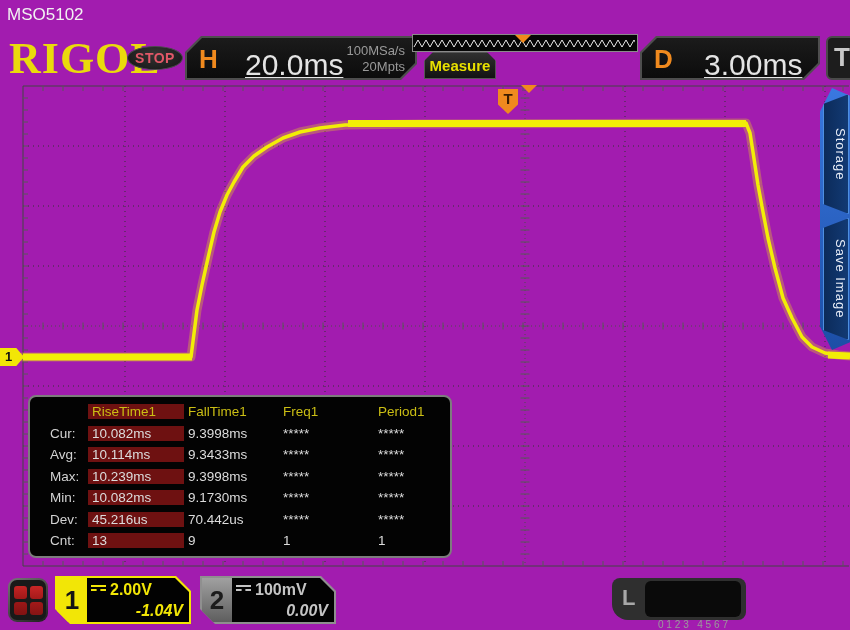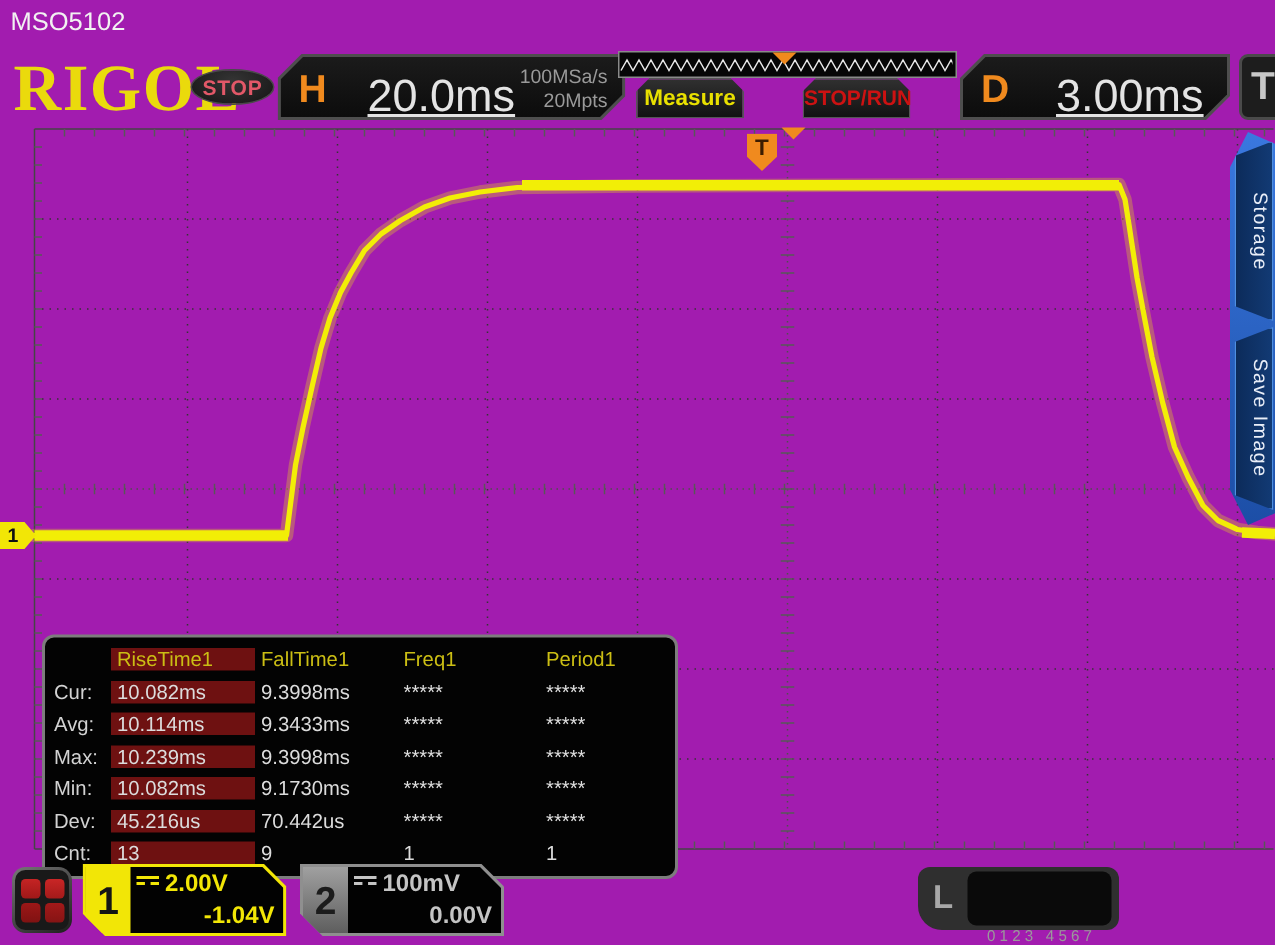--- a/index.html
+++ b/index.html
@@ -58,22 +58,22 @@
   #sidestrip{position:absolute;left:820px;top:3px;width:30px;height:262px;
         background:linear-gradient(180deg,#3a78e0,#1c4ea6);
         clip-path:polygon(40% 0,100% 3%,100% 97%,40% 100%,0 91%,0 9%);}
   .sidetab{position:absolute;left:3px;width:26px;background:linear-gradient(90deg,#0c2b5a,#123a74);
         border:1px solid #4e8fe0;box-sizing:border-box;color:#e9eef8;font-size:13px;
         writing-mode:vertical-rl;text-align:center;letter-spacing:1px;cursor:pointer;
         clip-path:polygon(0 10px,100% 0,100% 100%,0 calc(100% - 10px));}
   #tab-storage{top:6px;height:120px;}
   #tab-saveimage{top:130px;height:122px;}
   
-  #meas{position:absolute;left:28px;top:338px;width:424px;background:#030303;border:2px solid #7d7d7d;
-        border-radius:8px;box-sizing:border-box;padding:4px 0 4px 2px;
+  #meas{position:absolute;left:28px;top:310px;width:424px;background:#030303;border:2px solid #7d7d7d;
+        border-radius:8px;box-sizing:border-box;padding:4px 0 4px 16px;
         display:grid;grid-template-columns:42px 96px 95px 95px 94px;grid-auto-rows:21.5px;
         font-size:13.5px;align-items:center;}
   #meas .cell{padding-left:4px;color:#dcdcdc;white-space:pre;}
   #meas .rowlab{color:#d2d2d2;}
   #meas .th{color:#cbbe14;}
   #meas .hl{background:#6e1111;}
   
   #bottombar{position:absolute;left:0;top:570px;width:100%;height:60px;}
   #gridbtn{position:absolute;left:8px;top:8px;width:40px;height:44px;border-radius:9px;
         background:linear-gradient(145deg,#777,#1d1d1d);padding:2px;box-sizing:border-box;cursor:pointer;}
@@ -89,21 +89,21 @@
   .chbadge .vals{position:absolute;left:36px;top:3px;right:8px;font-size:16px;font-weight:600;line-height:21px;}
   .cpl{display:inline-block;width:15px;height:9px;margin-right:4px;position:relative;top:-1px;}
   .cpl .s{border-top:2px solid;margin-bottom:2px;}
   .cpl .d{border-top:2px dashed;}
   #ch1{left:55px;background:#f2e606;}
   #ch1 .idcell{background:#f2e606;color:#141414;}
   #ch1 .vals{color:#f2e606;}
   #ch2{left:200px;background:#8f8f8f;}
   #ch2 .idcell{background:linear-gradient(#a0a0a0,#5e5e5e);color:#1c1c1c;}
   #ch2 .vals{color:#c4c4c4;}
-  .valr{text-align:right;}
+  .valr{text-align:right;font-style:italic;}
   #lbadge{position:absolute;left:612px;top:8px;width:134px;height:42px;background:#2f2f2f;
         border-radius:8px 8px 8px 16px;cursor:pointer;}
   #lbadge .llab{position:absolute;left:10px;top:7px;font-size:22px;font-weight:700;color:#a8a8a8;}
   #lbadge .dig{position:absolute;left:31px;top:3px;right:3px;bottom:3px;background:#0a0a0a;
         border-radius:6px;color:#9a9a9a;font-size:10.5px;line-height:17px;text-align:center;
         white-space:pre;padding-top:1px;box-sizing:border-box;transform:scaleX(.96);}
 </style>
 </head>
 <body>
 
@@ -129,21 +129,20 @@
     </div>
 
     <div id="zigzagbar">
       <svg id="zigsvg" width="222" height="14">
           <path d="M1,12 l4,-7 l4,7 l4,-7 l4,7 l4,-7 l4,7 l4,-7 l4,7 l4,-7 l4,7 l4,-7 l4,7 l4,-7 l4,7 l4,-7 l4,7 l4,-7 l4,7 l4,-7 l4,7 l4,-7 l4,7 l4,-7 l4,7 l4,-7 l4,7 l4,-7 l4,7 l4,-7 l4,7 l4,-7 l4,7 l4,-7 l4,7 l4,-7 l4,7 l4,-7 l4,7 l4,-7 l4,7 l4,-7 l4,7 l4,-7 l4,7 l4,-7 l4,7 l4,-7 l4,7 l4,-7 l4,7 l4,-7 l4,7 l4,-7 l4,7 l4,-7 l4,7" fill="none" stroke="#e8e8e8" stroke-width="1"></path>
         </svg>
       <div id="zigtri"></div>
     </div>
 
     <div class="hbtn" id="measurebtn">Measure</div>
-    <div class="hbtn" id="stoprunbtn">STOP/RUN</div>
 
     <div class="panel" style="left:640px;top:6px;width:180px;height:44px;">
       <div class="inner">
         <span class="plabel">D</span>
         <span class="pvalue" style="left:62px">3.00ms</span>
       </div>
     </div>
 
     <div id="tpanel">T</div>
   </div>

